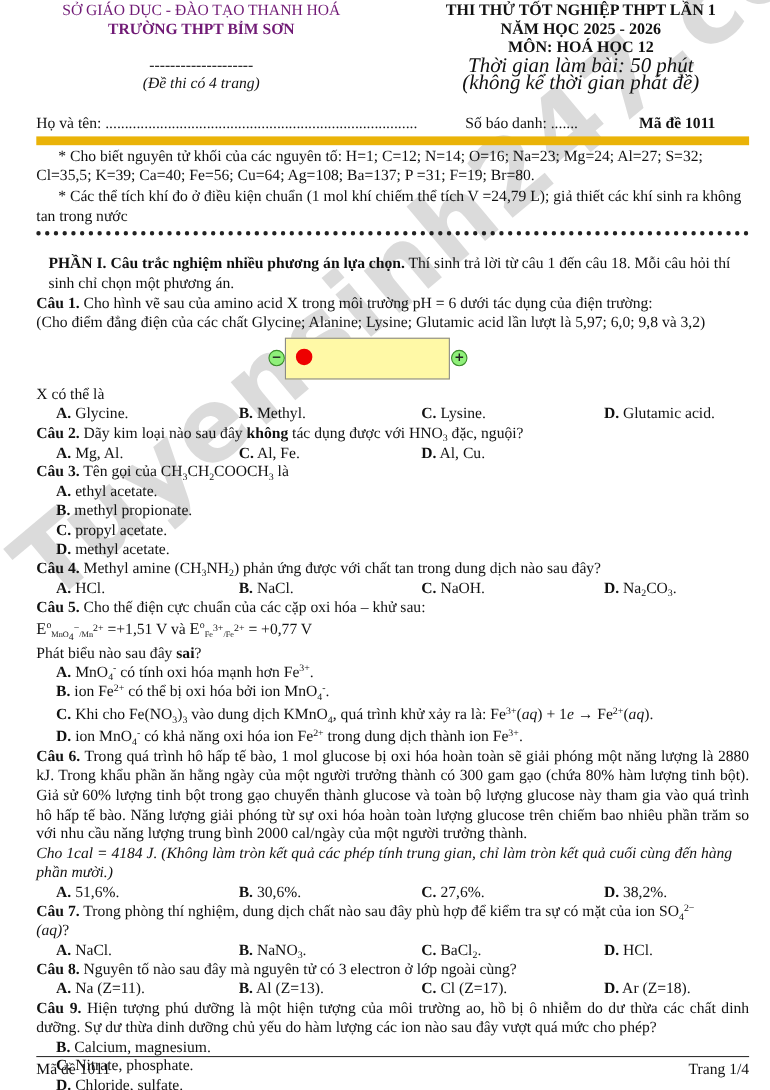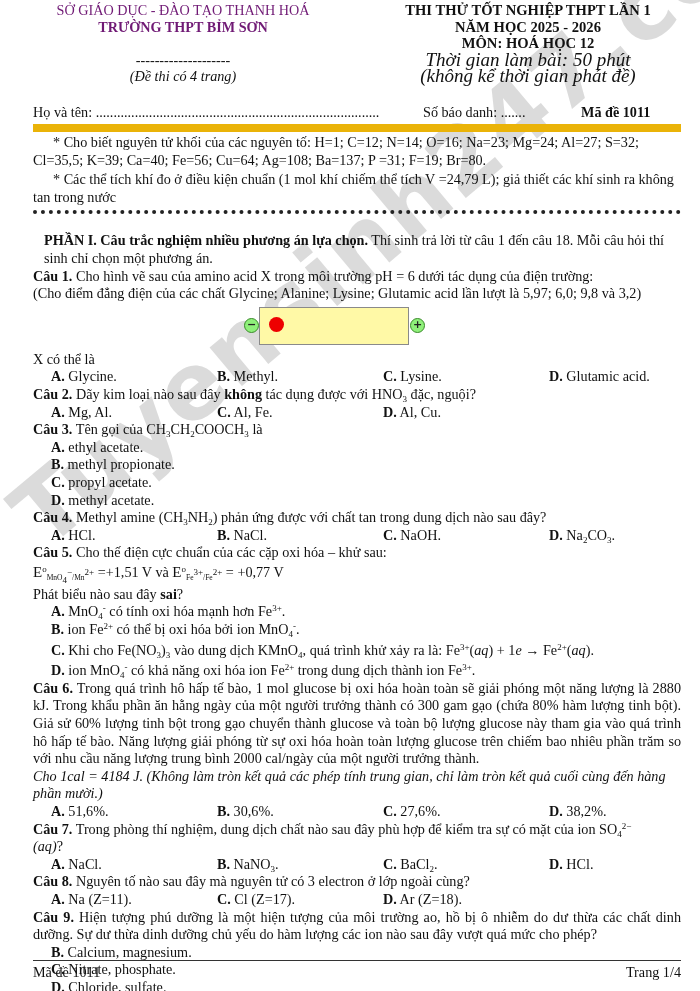--- a/index.html
+++ b/index.html
@@ -177,20 +177,21 @@
       <span><b>B.</b><span> NaNO</span><sub>3</sub>.</span>
       <span><b>C.</b><span> BaCl</span><sub>2</sub>.</span>
       <span><b>D.</b><span> HCl.</span></span>
     </div>
   </div>
 
   <div>
     <p class="q"><b>Câu 8.</b><span> Nguyên tố nào sau đây mà nguyên tử có 3 electron ở lớp ngoài cùng?</span></p>
     <div class="opts4">
       <span><b>A.</b><span> Na (Z=11).</span></span>
+      <span><b>B.</b><span> Al (Z=13).</span></span>
       <span><b>C.</b><span> Cl (Z=17).</span></span>
       <span><b>D.</b><span> Ar (Z=18).</span></span>
     </div>
   </div>
 
   <div>
     <p class="q" style="text-align:justify"><b>Câu 9.</b><span> Hiện tượng phú dưỡng là một hiện tượng của môi trường ao, hồ bị ô nhiễm do dư thừa các chất dinh dưỡng. Sự dư thừa dinh dưỡng chủ yếu do hàm lượng các ion nào sau đây vượt quá mức cho phép?</span></p>
     <div class="opts2">
       <span><b>B.</b><span> Calcium, magnesium.</span></span>
       <span><b>C.</b><span> Nitrate, phosphate.</span></span>

